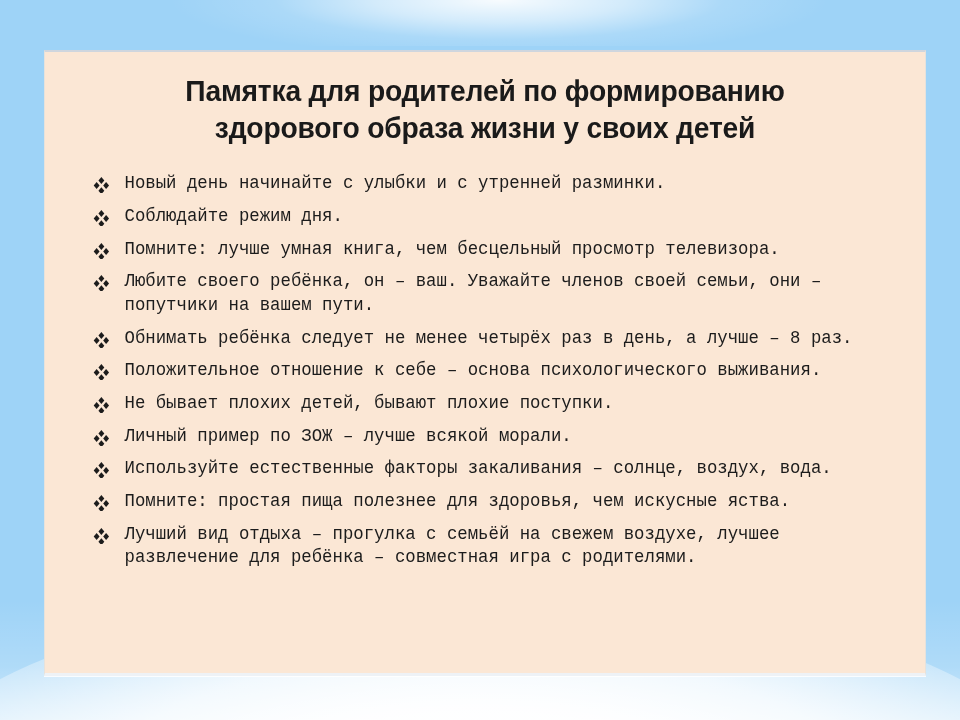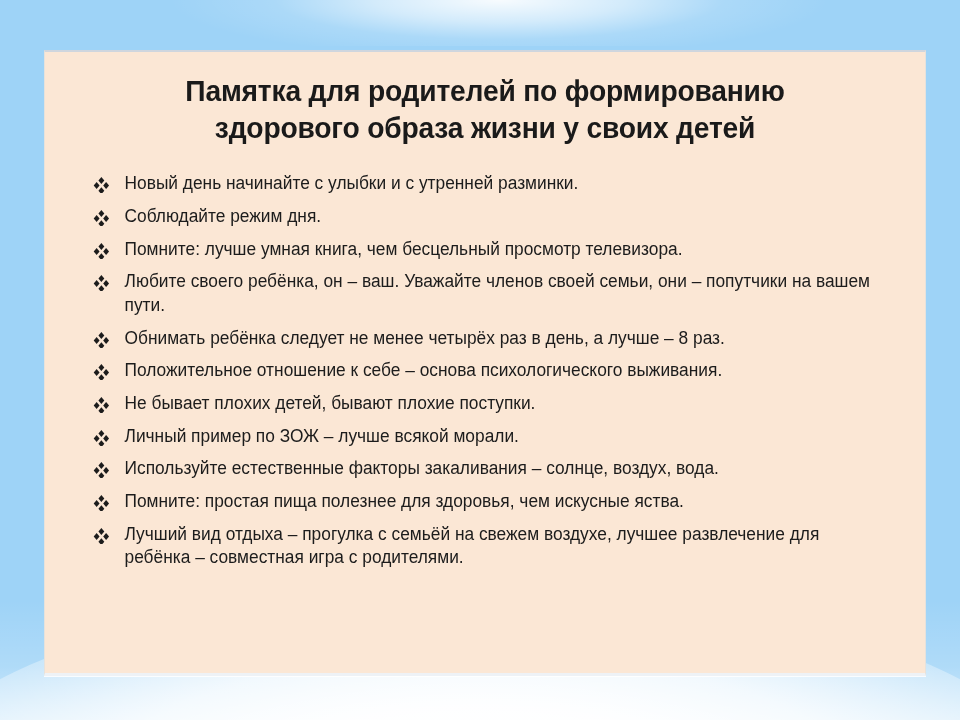--- a/index.html
+++ b/index.html
@@ -113,20 +113,21 @@
     transform: scaleX(0.94);
     transform-origin: center center;
     white-space: nowrap;
   }
 
   
   .list {
     margin: 0;
     padding: 26px 32px 0 48px;
     list-style: none;
+    font-family: Liberation Mono, monospace;
   }
   .list-item {
     position: relative;
     display: block;
     padding-left: 32px;
     margin-bottom: 9px;
     color: #1c1c1c;
     font-size: 17.6px;
     line-height: 1.345;
     max-width: 790px;

